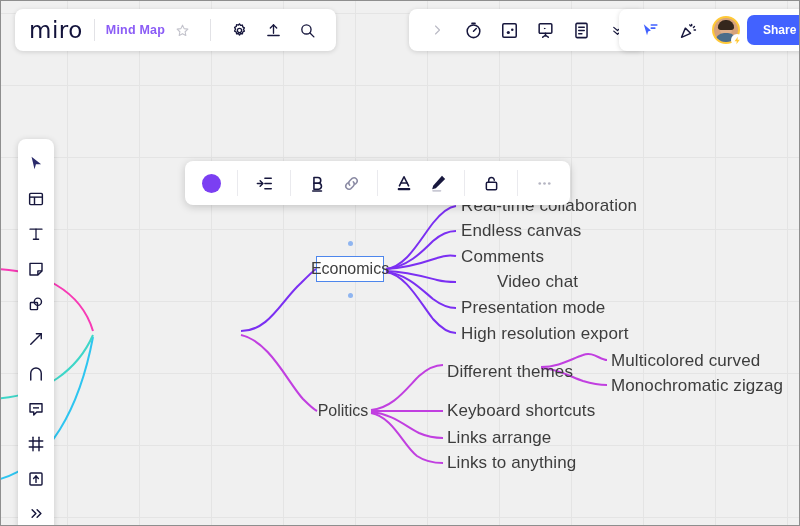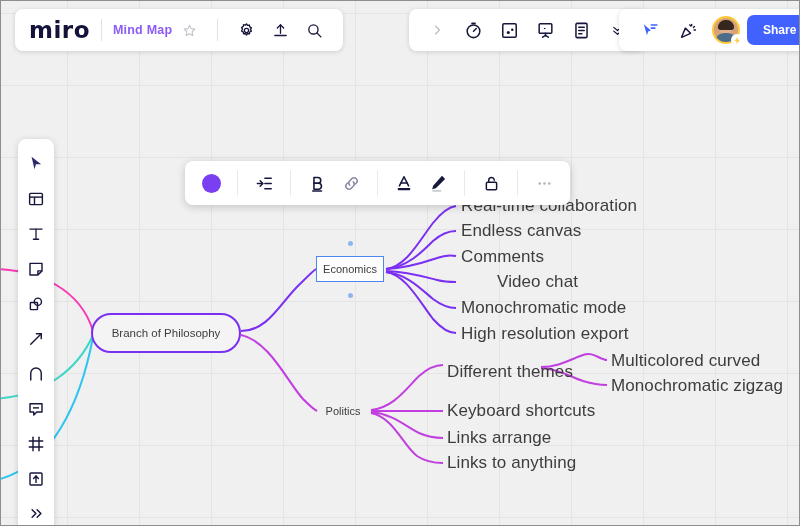--- a/index.html
+++ b/index.html
@@ -52,21 +52,21 @@
     border: 2px solid #7b2ff2;
     border-radius: 21px;
     background: #f4f4f4;
     display: flex; align-items: center; justify-content: center;
     font-size: 11.5px; color: #3d3d3d;
   }
 
   .branchnode {
     position: absolute;
     display: flex; align-items: center; justify-content: center;
-    font-size: 11px; color: #3d3d3d;
+    font-size: 16px; color: #3d3d3d;
     white-space: nowrap;
   }
   .branchnode.selected {
     left: 315px; top: 255px;
     width: 68px; height: 26px;
     background: #fdfdfd;
     border: 1.5px solid #4d86ec;
   }
   .branchnode.plain {
     left: 316px; top: 400px;
@@ -81,21 +81,21 @@
   
   .topgroup {
     position: absolute;
     background: #ffffff;
     border-radius: 8px;
     box-shadow: 0 1px 5px rgba(0,0,0,.14);
     display: flex; align-items: center;
   }
   #brandbar { left: 14px; top: 8px; height: 42px; padding: 0 12px 0 14px; }
   #miro-logo {
-    font-size: 23px; font-weight: bold; color: #12123b;
+    font-size: 23px; font-weight: normal; color: #12123b;
     letter-spacing: .5px; line-height: 1;
     font-family: "DejaVu Sans", sans-serif;
   }
   .vdiv { width: 1px; height: 22px; background: #e2e2e6; margin: 0 11px; }
   #boardtitle { font-size: 12.5px; color: #8b5cf6; font-weight: bold; letter-spacing: .2px; }
   .ticon { display: flex; align-items: center; justify-content: center; cursor: pointer; }
   #brandbar .ticon { width: 26px; height: 26px; margin: 0 4px; }
 
   #centerbar { left: 408px; top: 8px; height: 42px; padding: 0 10px; }
   #centerbar .ticon { width: 30px; height: 30px; margin: 0 3px; }
@@ -185,39 +185,36 @@
 
     <path d="M 370 409 C 392 407, 405 388, 418 375 C 427 367, 434 364, 442 364" stroke="#c13fe0" stroke-width="2" fill="none"></path>
     <path d="M 370 410 C 392 410, 410 410, 424 410 C 432 410, 437 410, 442 410" stroke="#c13fe0" stroke-width="2" fill="none"></path>
     <path d="M 370 411 C 392 413, 404 425, 418 432 C 427 436, 434 437, 442 437" stroke="#c13fe0" stroke-width="2" fill="none"></path>
     <path d="M 370 412 C 392 416, 402 444, 416 455 C 425 461, 434 462, 442 462" stroke="#c13fe0" stroke-width="2" fill="none"></path>
 
     <path d="M 540 366 C 558 366, 570 358, 582 354 C 592 350, 599 359, 606 359" stroke="#c13fe0" stroke-width="2" fill="none"></path>
     <path d="M 540 367 C 558 368, 570 376, 582 380 C 592 383, 599 384, 606 384" stroke="#c13fe0" stroke-width="2" fill="none"></path>
   </svg>
 
-  <div class="rootnode">
-    <span>Branch of  Philosophy</span>
-  </div>
 
   <div class="branchnode selected">
     <span>Economics</span>
   </div>
   <div class="handle" style="left:347px; top:240px;"></div>
   <div class="handle" style="left:347px; top:292px;"></div>
 
   <div class="branchnode plain">
     <span>Politics</span>
   </div>
 
   <div class="nodelabel" style="left:460px; top:198px;">Real-time collaboration</div>
   <div class="nodelabel" style="left:460px; top:223px;">Endless canvas</div>
   <div class="nodelabel" style="left:460px; top:249px;">Comments</div>
   <div class="nodelabel" style="left:460px; top:274px;margin-left:36px;">Video chat</div>
-  <div class="nodelabel" style="left:460px; top:300px;">Monochromatic mode</div>
+  <div class="nodelabel" style="left:460px; top:300px;">Presentation mode</div>
   <div class="nodelabel" style="left:460px; top:326px;">High resolution export</div>
 
   <div class="nodelabel" style="left:446px; top:364px;text-align:center;">Different themes</div>
   <div class="nodelabel" style="left:446px; top:403px;">Keyboard shortcuts</div>
   <div class="nodelabel" style="left:446px; top:430px;">Links arrange</div>
   <div class="nodelabel" style="left:446px; top:455px;">Links to anything</div>
 
   <div class="nodelabel" style="left:610px; top:353px;">Multicolored curved</div>
   <div class="nodelabel" style="left:610px; top:378px;">Monochromatic zigzag</div>
 

